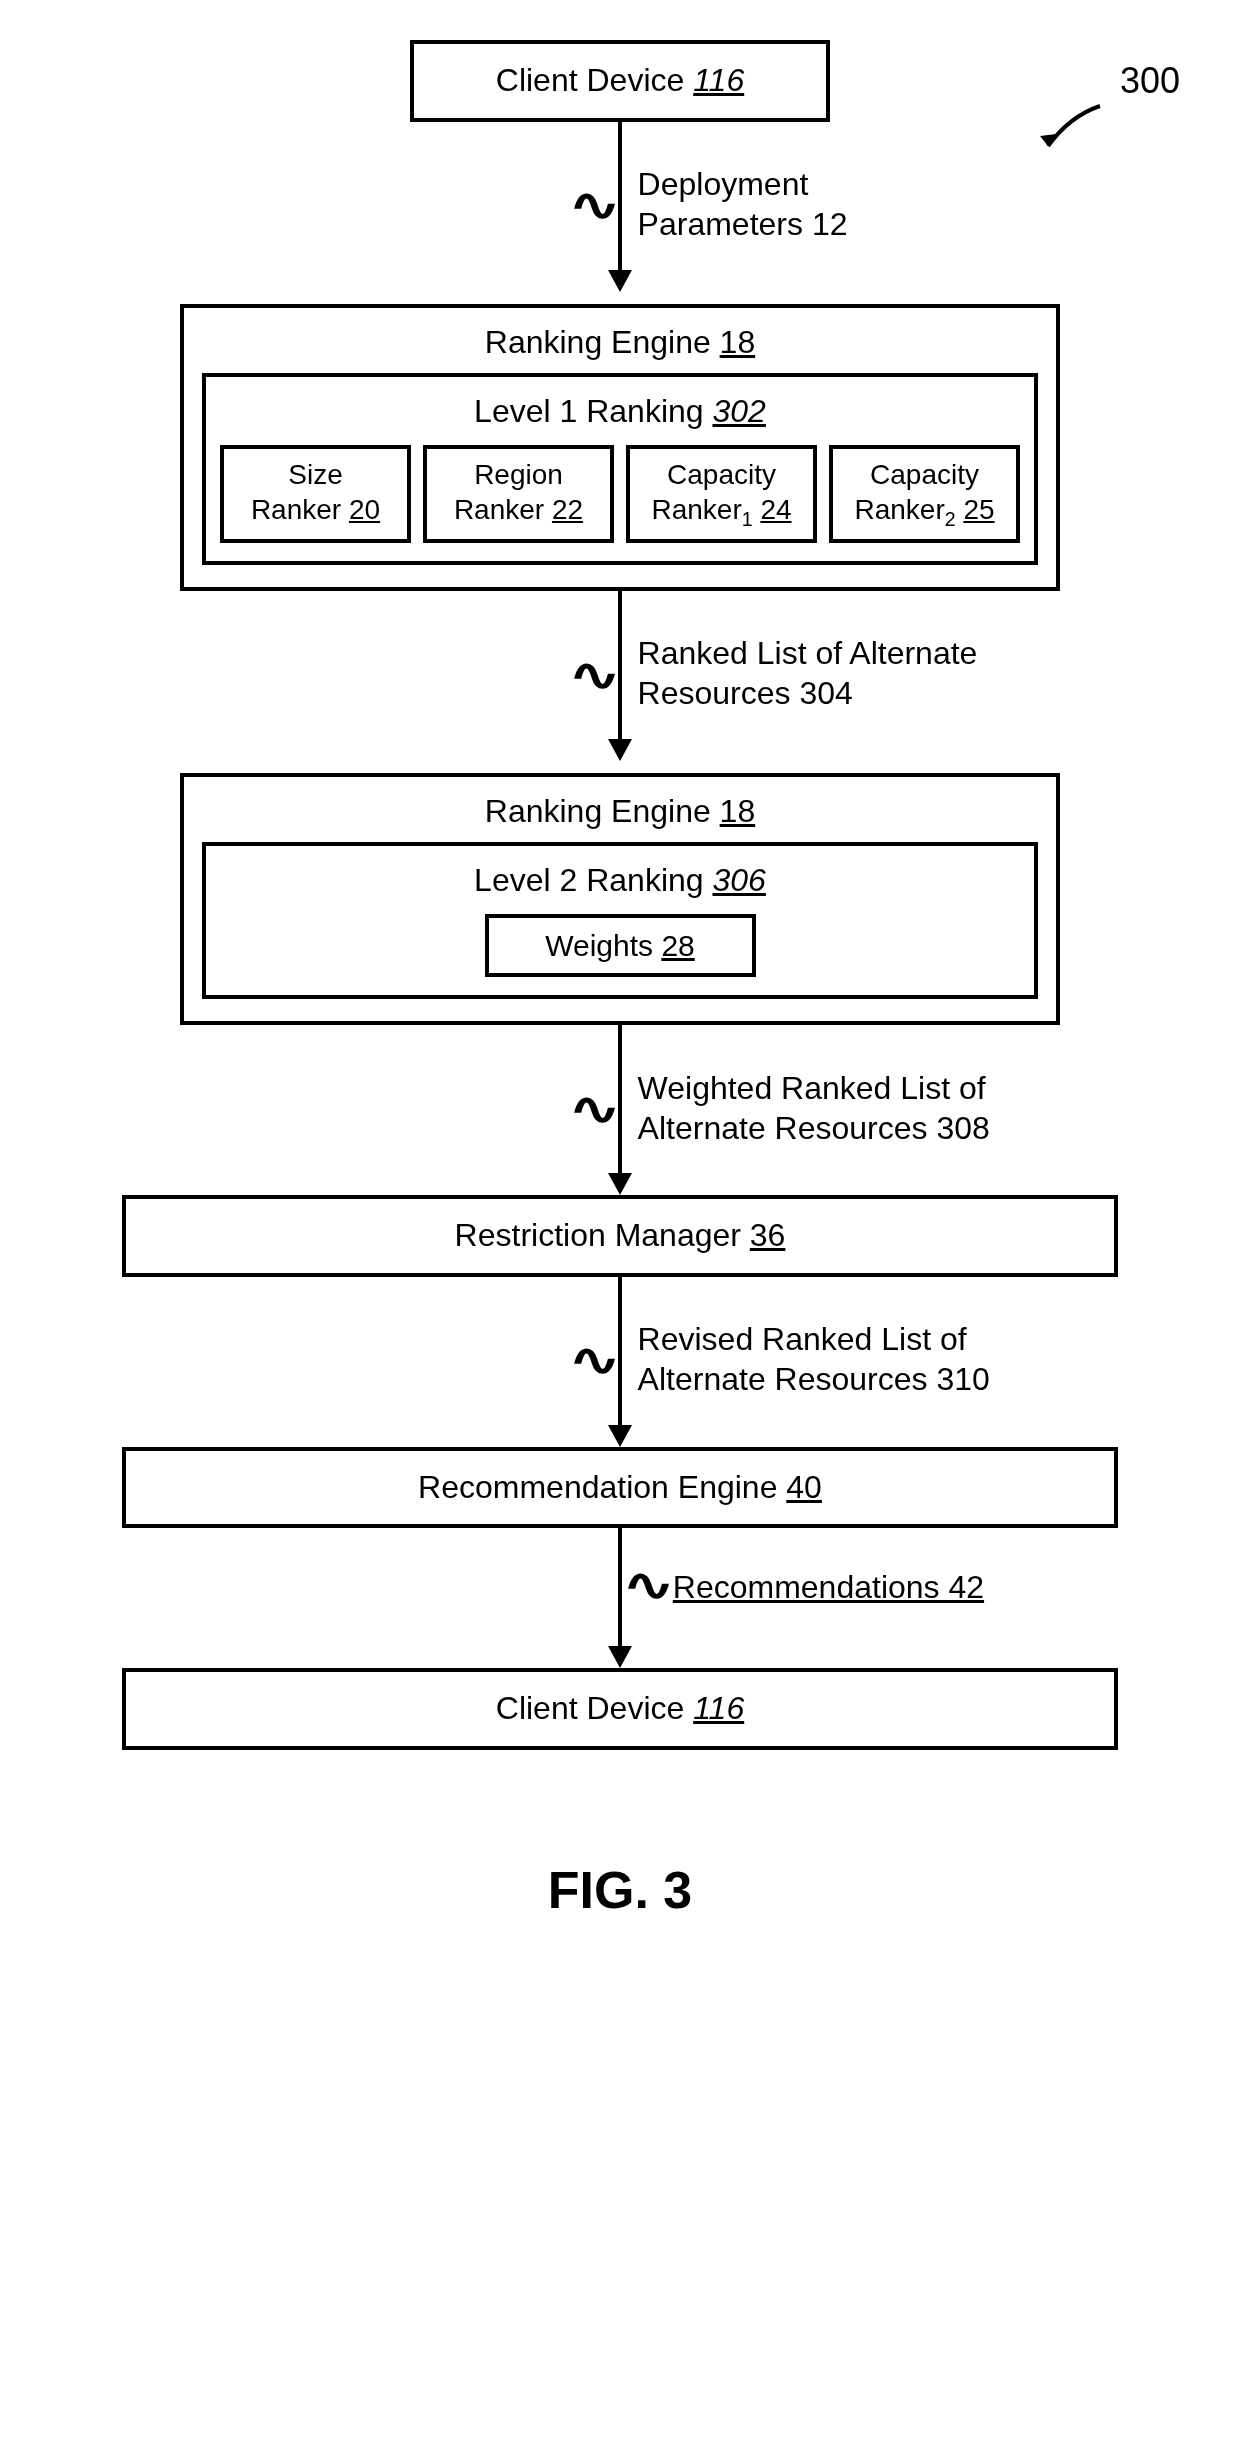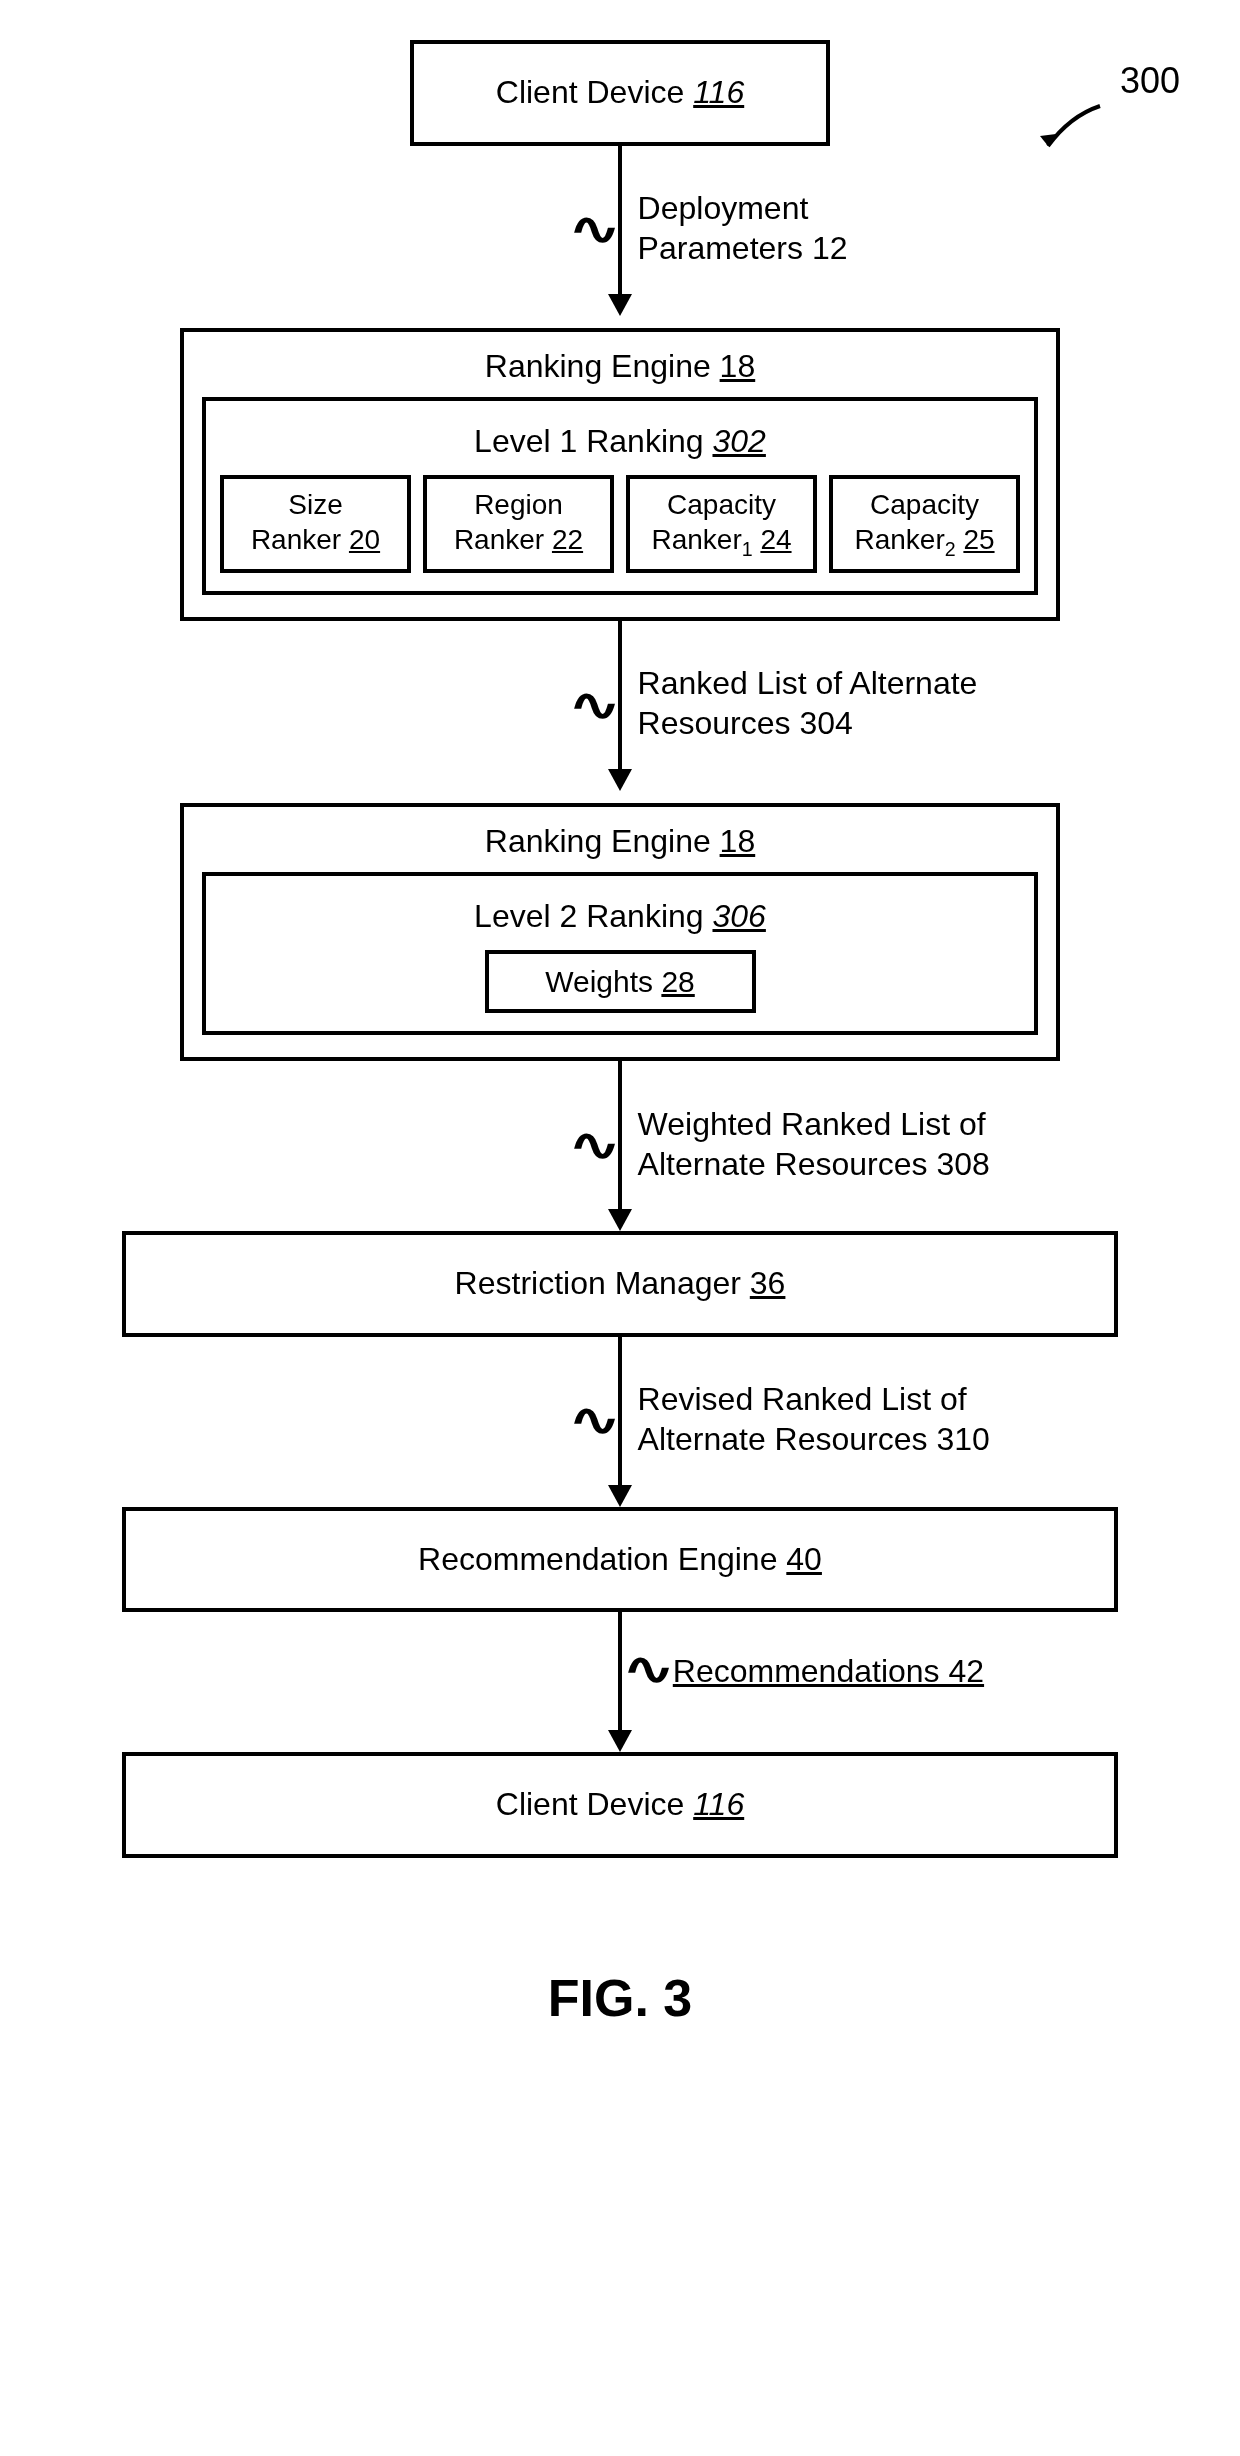--- a/index.html
+++ b/index.html
@@ -14,40 +14,40 @@
     display: flex;
     flex-direction: column;
     align-items: center;
     position: relative;
   }
   .box {
     border: 4px solid #000;
     background: #fff;
     text-align: center;
     font-size: 32px;
-    padding: 28px 28px;
+    padding: 16px 28px;
     line-height: 1.3;
   }
   .box .ref { text-decoration: underline; }
   .box .ref-italic { text-decoration: underline; font-style: italic; }
   .wide { width: 996px; }
   .narrow { width: 420px; }
   .outer {
     width: 880px;
     padding: 12px 18px 22px 18px;
     margin-top: 12px;
   }
   .outer-title {
     text-align: center;
     font-size: 32px;
     margin-bottom: 10px;
   }
   .inner {
     border: 4px solid #000;
-    padding: 20px 14px 18px 14px;
+    padding: 14px 14px 18px 14px;
   }
   .inner-title {
     text-align: center;
     font-size: 32px;
     margin-bottom: 12px;
   }
   .ranker-row {
     display: flex;
     justify-content: space-between;
     gap: 12px;

